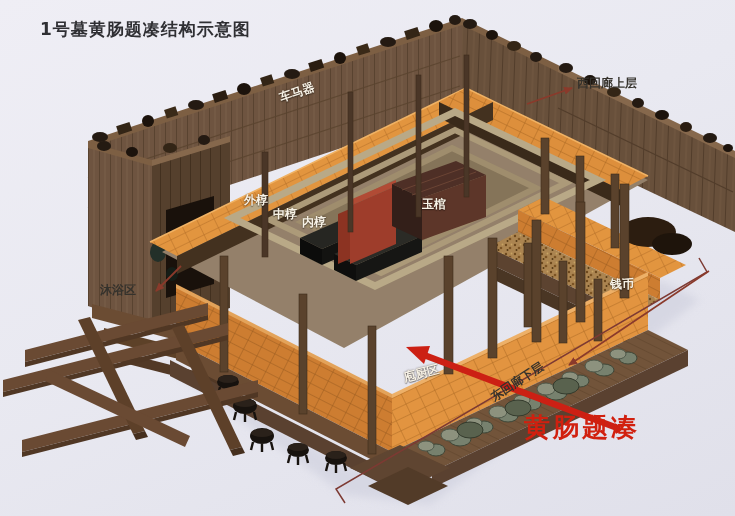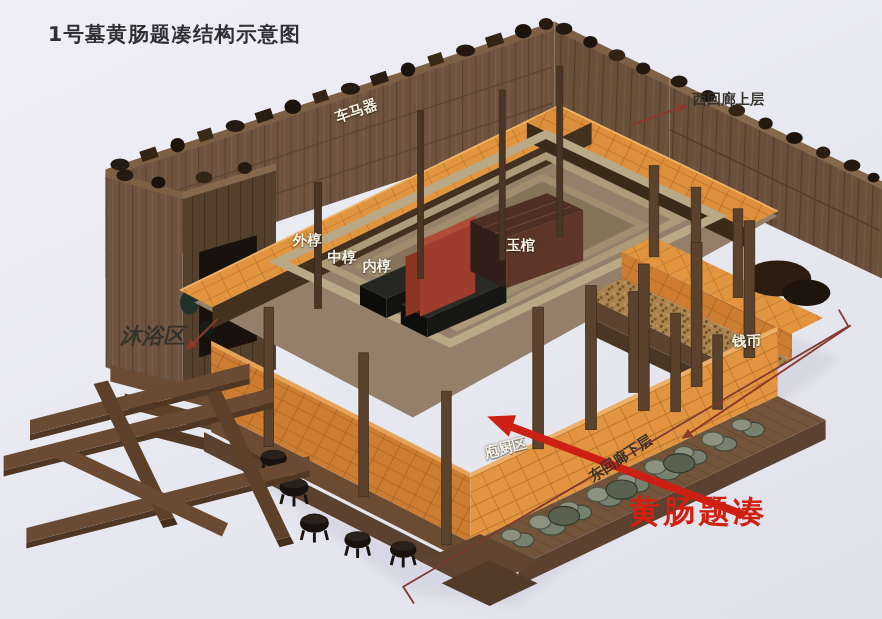--- a/index.html
+++ b/index.html
@@ -327,19 +327,19 @@
   </g>
 </svg>
 
 <div class="lbl title" style="left:40px;top:21px;">1号墓黄肠题凑结构示意图</div>
 <div class="lbl white rot-chema" style="left:280px;top:92px;">车马器</div>
 <div class="lbl dark" style="left:577px;top:77px;">西回廊上层</div>
 <div class="lbl white" style="left:208px;top:194px;margin-left:36px;">外椁</div>
 <div class="lbl white" style="left:263px;top:208px;margin-left:10px;">中椁</div>
 <div class="lbl white" style="left:302px;top:216px;">内椁</div>
 <div class="lbl white" style="left:410px;top:198px;margin-left:12px;">玉棺</div>
-<div class="lbl dark" style="left:100px;top:272px;font-size:18px;font-style:italic;">沐浴区</div>
+<div class="lbl dark" style="left:100px;top:284px;font-size:12px;">沐浴区</div>
 <div class="lbl white" style="left:610px;top:278px;">钱币</div>
 <div class="lbl white rot-paochu" style="left:404px;top:372px;">庖厨区</div>
 <div class="lbl dark rot-donghl" style="left:492px;top:392px;">东回廊下层</div>
 <div class="lbl red-big" style="left:524px;top:414px;text-align:right;">黄肠题凑</div>
 
 </div>
 
 </body></html>

